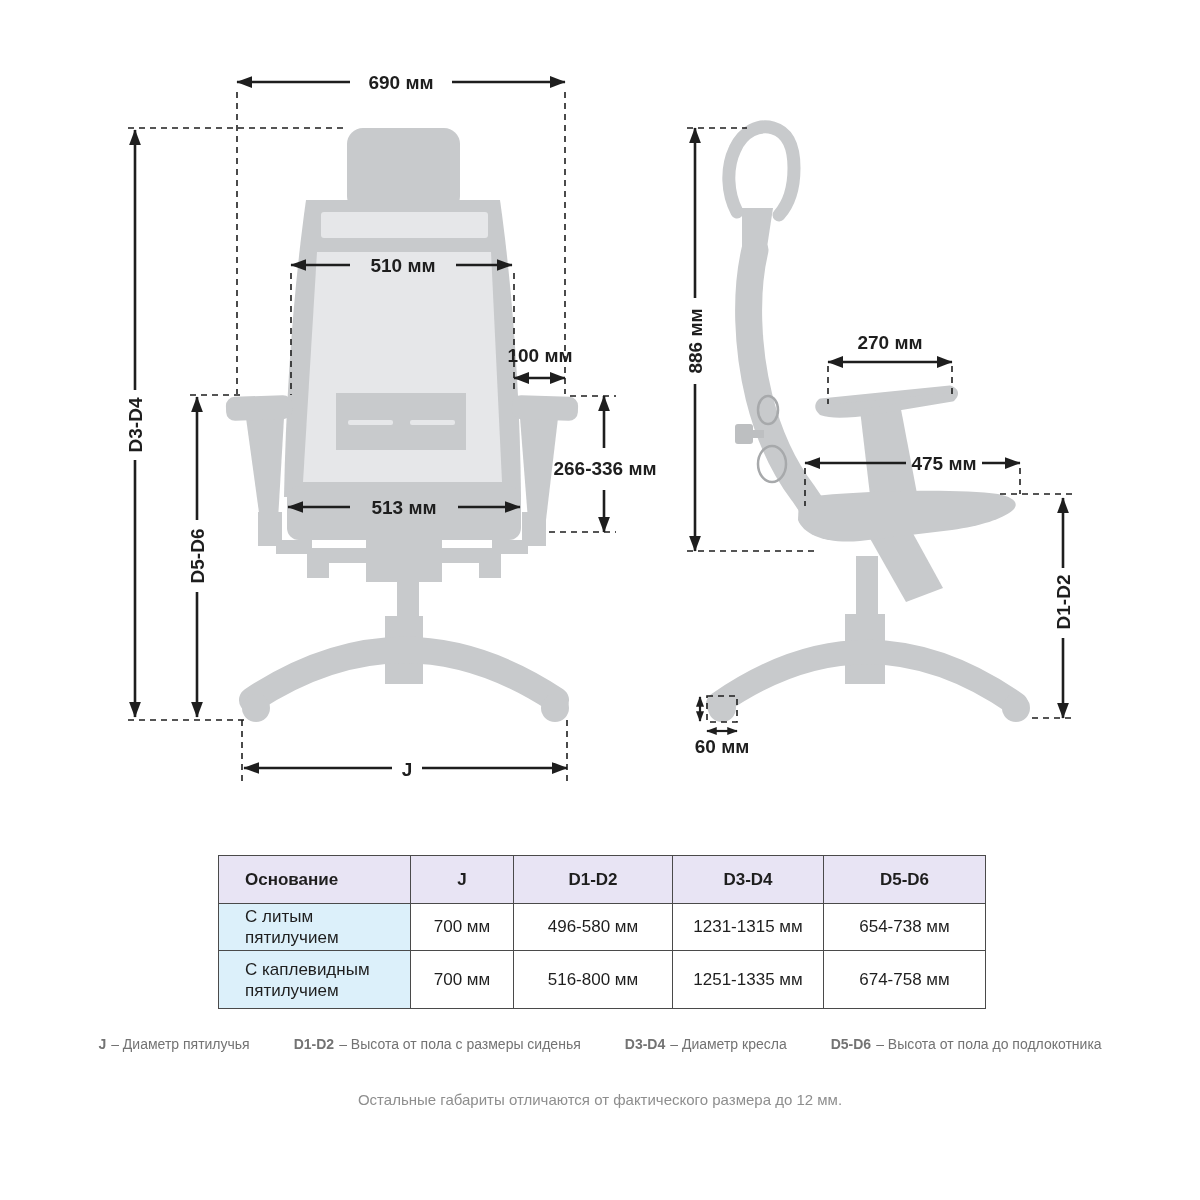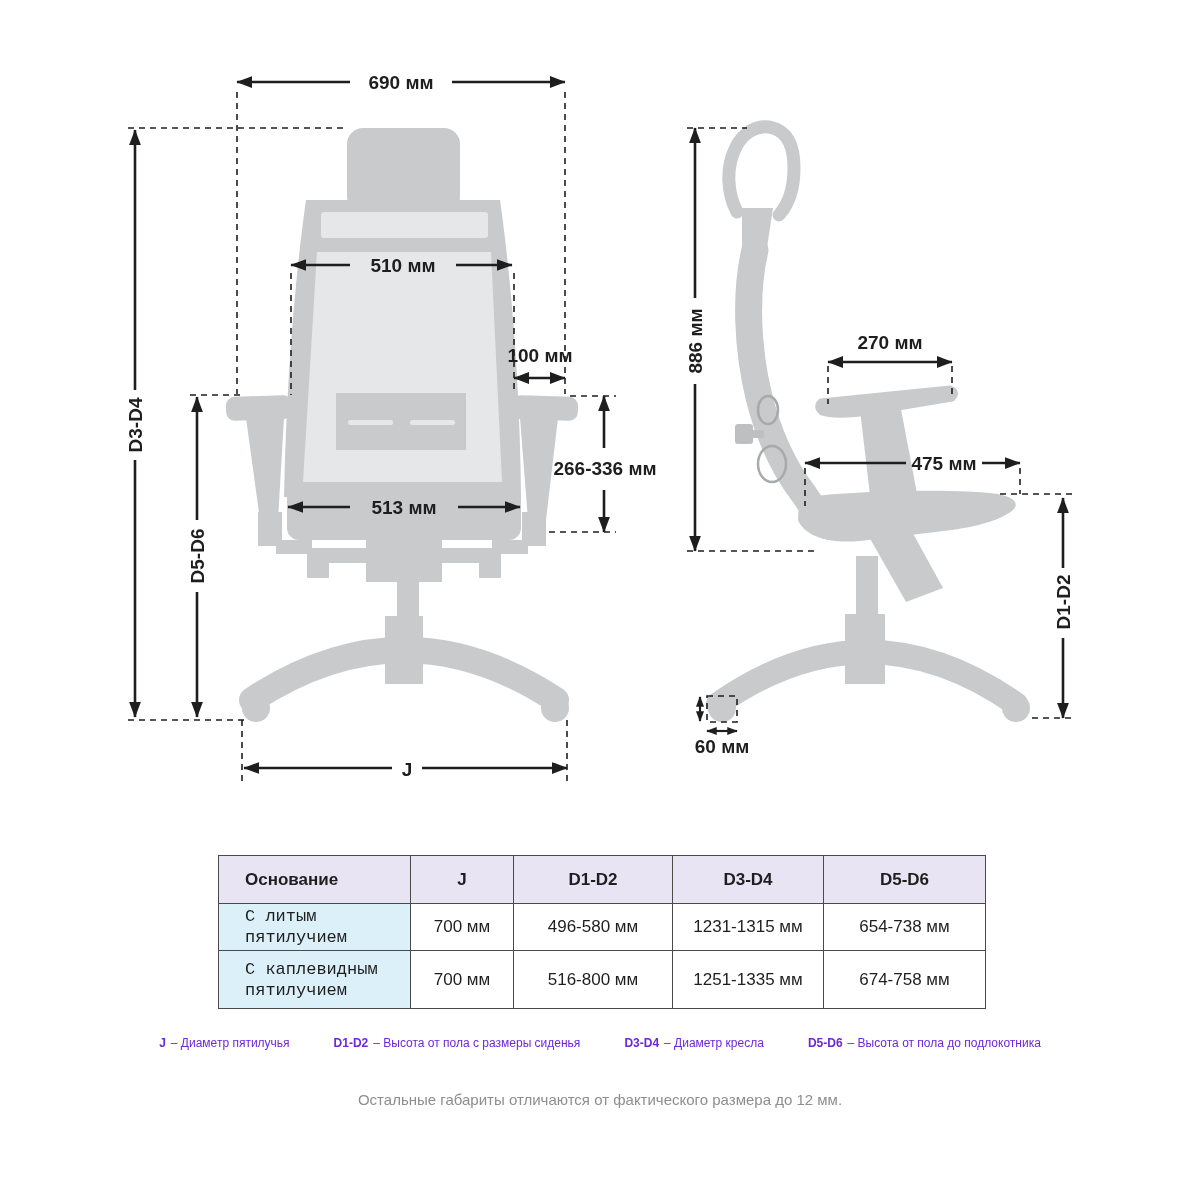--- a/index.html
+++ b/index.html
@@ -24,25 +24,25 @@
   
   table.dims{position:absolute;left:218px;top:855px;width:767px;border-collapse:collapse;
     table-layout:fixed;font-size:17px;color:#1e1e1e;}
   table.dims th,table.dims td{border:1.5px solid var(--table_border,#4a4a4a);
     text-align:center;vertical-align:middle;padding:0;}
   table.dims thead tr{height:48px;padding-left:40px;}
   table.dims tr.r1{height:47px;}
   table.dims tr.r2{height:58px;}
   table.dims th{background:var(--header_bg,#E8E4F4);font-weight:700;}
   table.dims .lbl{text-align:left;padding-left:26px;padding-right:28px;}
-  table.dims td.lbl{background:var(--rowlabel_bg,#DCF0FA);line-height:21px;font-family:Liberation Mono, monospace;}
+  table.dims td.lbl{background:var(--rowlabel_bg,#DCF0FA);line-height:21px;}
 
   
   .legend{position:absolute;top:1036px;left:0;width:1200px;display:flex;justify-content:center;
-    gap:44px;font-size:12px;color:#6d28d9;white-space:nowrap;}
+    gap:44px;font-size:14px;color:#737373;white-space:nowrap;}
   .legend b{font-weight:700;margin-right:5px;}
   .footnote{position:absolute;top:1086px;left:0;width:1200px;text-align:center;
     font-size:15px;line-height:28px;color:var(--footnote,#8E8E8E);}
 </style>
 </head>
 <body>
 
 <div class="page">
 
 <svg class="diagram" width="1200" height="830" viewBox="0 0 1200 830">

